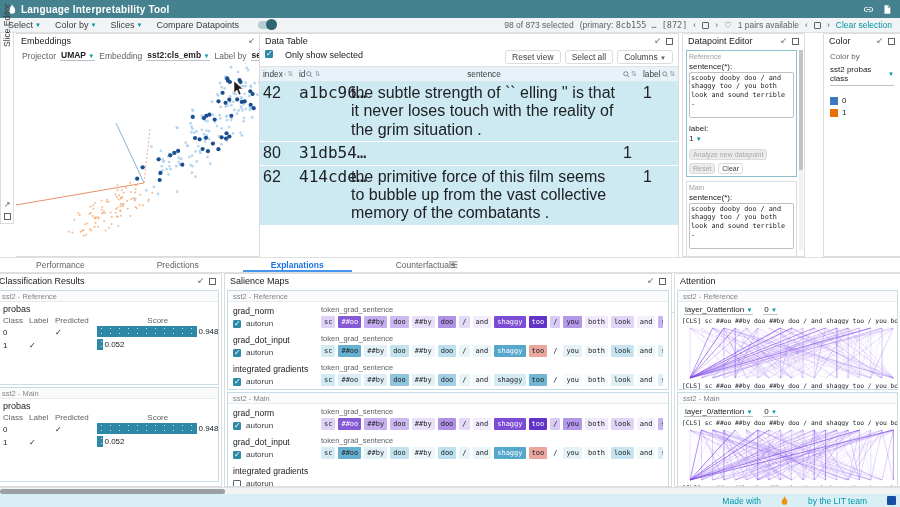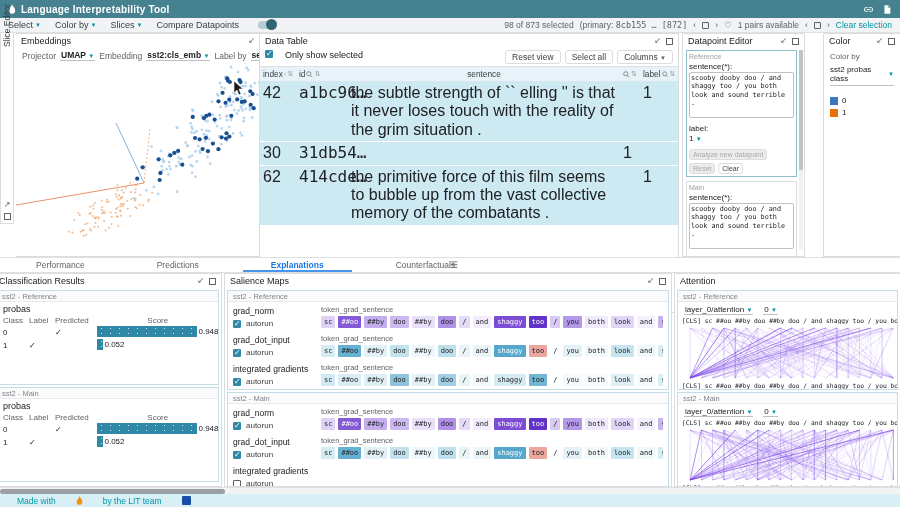--- a/index.html
+++ b/index.html
@@ -122,21 +122,21 @@
 
   .att-controls{display:flex;gap:10px;padding:3px 6px 2px;font-size:8px;color:#202124}
   .att-dd{border-bottom:1px solid #bdc1c6;padding:0 1px;cursor:pointer;white-space:nowrap}
   .att-tokens{font-family:"DejaVu Sans Mono",monospace;font-size:6.3px;white-space:nowrap;overflow:hidden;padding:0 4px;color:#202124}
   .att-svg{display:block;margin:0 4px}
 
   
   .hscroll{position:absolute;left:0;top:487px;width:900px;height:7px;background:#f1f3f4;border-top:1px solid #e0e0e0}
   .hthumb{position:absolute;left:0;top:1px;width:225px;height:5px;background:#9aa0a6;border-radius:3px;cursor:grab}
   .footer{position:absolute;left:0;top:494px;width:900px;height:13px;background:#d9eff6;
-    display:flex;align-items:center;gap:20px;padding:0 17px;font-size:8.5px;color:#0097a7}
+    display:flex;align-items:center;justify-content:flex-end;gap:20px;padding:0 4px;font-size:8.5px;color:#0097a7}
   .lit-logo{width:9px;height:9px;background:#174ea6;border-radius:1px}
 </style>
 </head>
 <body>
 
 <div class="appbar">
   <svg class="flame" viewBox="0 0 10 12">
       <path d="M5 0C6 3 9 4 9 8a4 4 0 0 1-8 0C1 5 4 4 5 0z" fill="#fff"></path>
     </svg>
   <span class="title">Language Interpretability Tool</span>
@@ -543,21 +543,21 @@
   </div>
   <div class="dt-rows">
       <div class="dt-row">
         <div>42</div>
         <div class="mono">a1bc96…</div>
         <div>the subtle strength of `` elling '' is that it never loses touch with the reality of the grim situation .</div>
         <div></div>
         <div>1</div>
       </div>
       <div class="dt-row">
-        <div>30</div>
+        <div>80</div>
         <div class="mono">31db54…</div>
         <div></div>
         <div>1</div>
       </div>
       <div class="dt-row">
         <div>62</div>
         <div class="mono">414cde…</div>
         <div>the primitive force of this film seems to bubble up from the vast collective memory of the combatants .</div>
         <div></div>
         <div>1</div>

